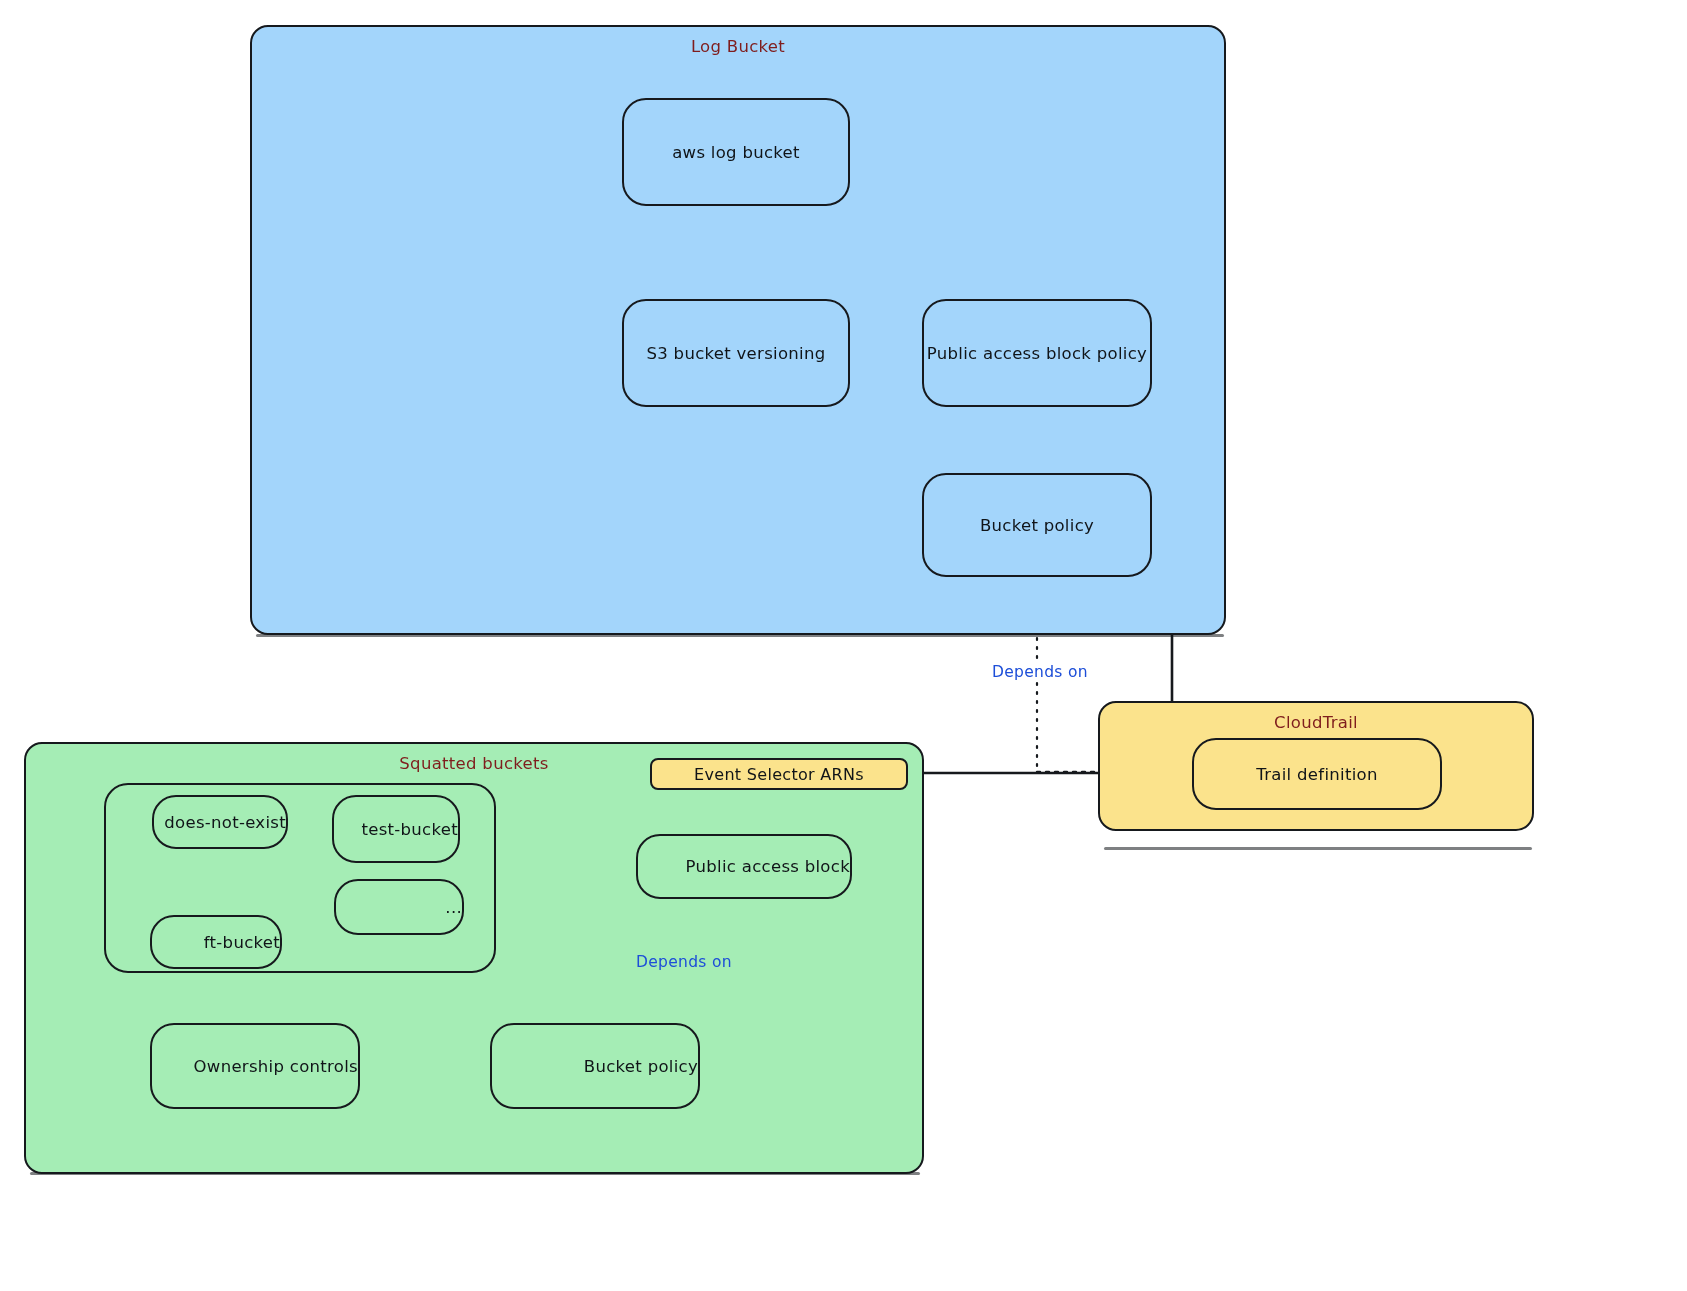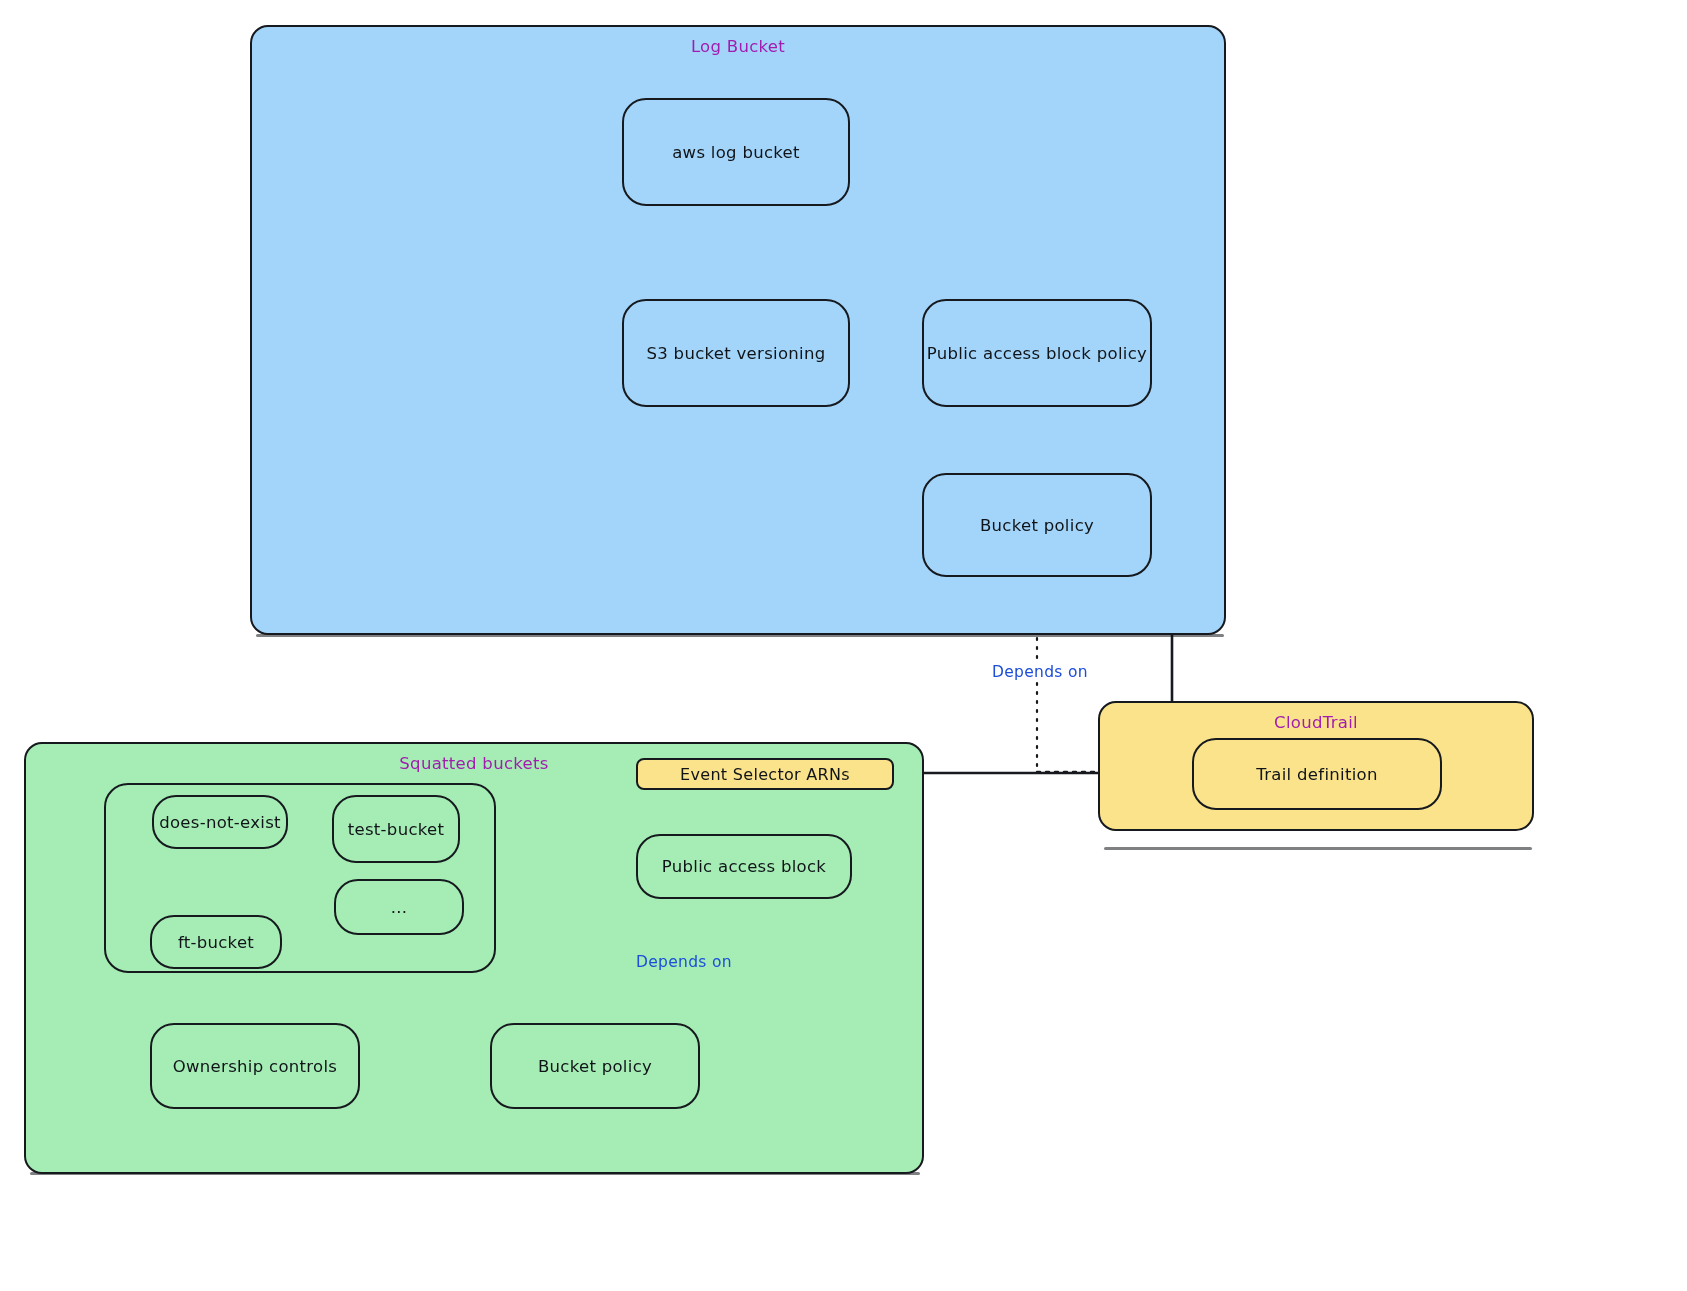--- a/index.html
+++ b/index.html
@@ -40,27 +40,27 @@
     letter-spacing: 0.3px;
   }
   .container-node {
     align-items: flex-start;
     justify-content: center;
     padding-top: 10px;
     border-radius: 18px;
   }
   .container-label {
     font-size: 16.5px;
-    color: #a21caf;
+    color: #7f1d1d;
     letter-spacing: 0.3px;
   }
   .blue-fill { background: #a3d5fb; }
   .green-fill { background: #a5edb5; }
   .yellow-fill { background: #fbe38c; }
-  .plain-green { background: #a5edb5; }
+  .plain-green { background: #a5edb5; justify-content: flex-end; }
   .plain-blue { background: #a3d5fb; }
   .edge-label {
     position: absolute;
     font-family: "DejaVu Sans", sans-serif;
     font-size: 15.5px;
     color: #1d4ed8;
     white-space: nowrap;
     background: transparent;
     letter-spacing: 0.3px;
   }
@@ -180,21 +180,21 @@
   <div class="edge-label label-on-green" style="left:632px; top:953px;">Depends on</div>
 
   <div class="node plain-green" style="left:150px; top:1023px; width:210px; height:86px;">
     <span>Ownership controls</span>
   </div>
 
   <div class="node plain-green" style="left:490px; top:1023px; width:210px; height:86px;">
     <span>Bucket policy</span>
   </div>
 
-  <div class="node yellow-fill" style="left:636px; top:758px; width:258px; height:32px; border-radius:8px; font-size:16px;">
+  <div class="node yellow-fill" style="left:650px; top:758px; width:258px; height:32px; border-radius:8px; font-size:16px;">
     <span>Event Selector ARNs</span>
   </div>
 
   <div class="node container-node yellow-fill" style="left:1098px; top:701px; width:436px; height:130px;">
     <span class="container-label">CloudTrail</span>
   </div>
 
   <div class="node yellow-fill" style="left:1192px; top:738px; width:250px; height:72px;">
     <span>Trail definition</span>
   </div>

